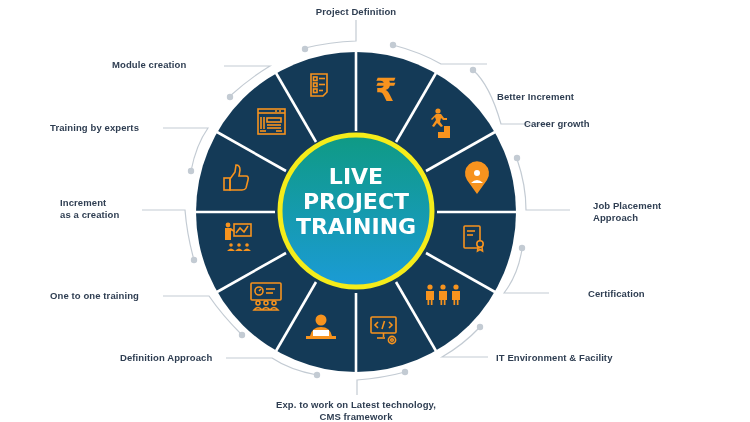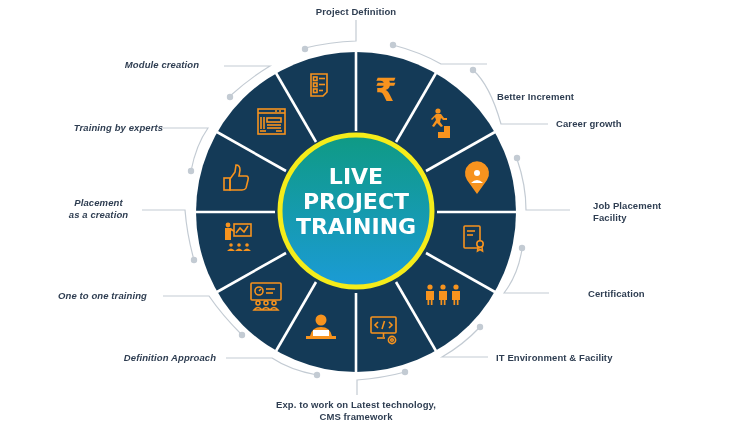--- a/index.html
+++ b/index.html
@@ -1,19 +1,19 @@
 <!DOCTYPE html>
 <html><head>
 <meta charset="utf-8">
 <style>
   html, body { margin: 0; padding: 0; background: #ffffff; }
   body { width: 750px; height: 422px; position: relative; overflow: hidden; font-family: "Liberation Sans", "DejaVu Sans", sans-serif; }
   #stage { position: absolute; left: 0; top: 0; width: 750px; height: 422px; }
   .label { position: absolute; font-size: 9.5px; color: #2f3e52; font-weight: 600; line-height: 12px; white-space: nowrap; letter-spacing: 0.1px; }
-  .label.right-align { text-align: center; font-style: italic; }
+  .label.right-align { text-align: left; }
   .label.center-align { text-align: center; }
   .center-text { font-family: "DejaVu Sans", "Liberation Sans", sans-serif; font-weight: bold; fill: #ffffff; text-anchor: middle; }
 </style>
 </head>
 <body>
 
 <div id="stage">
   <svg width="750" height="422" viewBox="0 0 750 422" xmlns="http://www.w3.org/2000/svg">
     <defs>
       <linearGradient id="centerGrad" x1="0" y1="0" x2="0" y2="1">
@@ -189,32 +189,32 @@
         <line x1="9" y1="19" x2="23" y2="19"></line>
         <line x1="2" y1="22" x2="8" y2="22"></line>
         <line x1="18" y1="22" x2="24" y2="22"></line>
       </g>
     </g>
   </svg>
 
   
   <div class="label center-align" style="left:306px; top:6px; width:100px;">Project Definition</div>
   <div class="label" style="left:497px; top:59px;margin-top:32px;">Better Increment</div>
-  <div class="label" style="left:556px; top:118px;">Career growth</div>
+  <div class="label" style="left:524px; top:118px;">Career growth</div>
   <div class="label" style="left:577px; top:200px;margin-left:16px;">
     <div>Job Placement</div>
-    <div>Facility</div>
+    <div>Approach</div>
   </div>
   <div class="label" style="left:556px; top:288px;margin-left:32px;">Certification</div>
   <div class="label center-align" style="left:256px; top:399px; width:200px;">
     <div>Exp. to work on Latest technology,</div>
     <div>CMS framework</div>
   </div>
   <div class="label" style="left:496px; top:352px;">IT Environment &amp; Facility</div>
   <div class="label right-align" style="left:120px; top:352px; width:100px;">Definition Approach</div>
   <div class="label right-align" style="left:50px; top:290px; width:105px;">One to one training</div>
   <div class="label right-align" style="left:60px; top:197px; width:77px;">
-    <div>Placement</div>
+    <div>Increment</div>
     <div>as a creation</div>
   </div>
-  <div class="label right-align" style="left:66px; top:122px; width:105px;">Training by experts</div>
+  <div class="label right-align" style="left:50px; top:122px; width:105px;">Training by experts</div>
   <div class="label right-align" style="left:112px; top:59px; width:100px;">Module creation</div>
 </div>
 
 </body></html>

